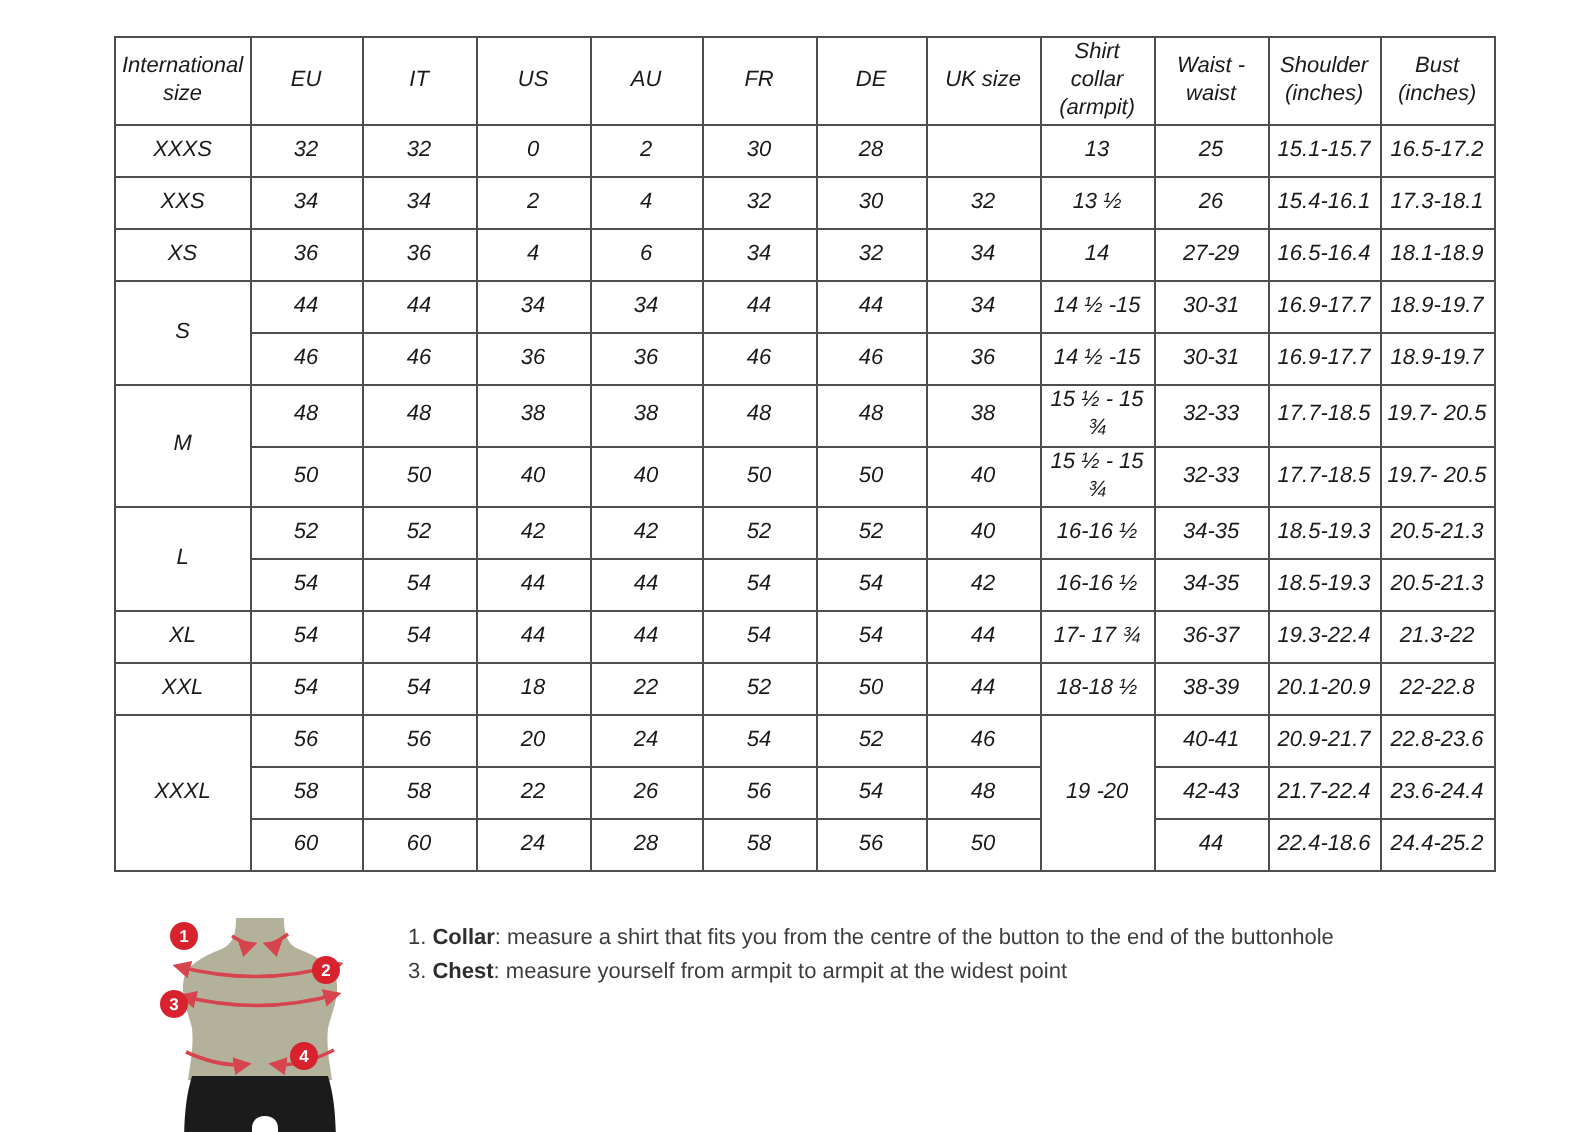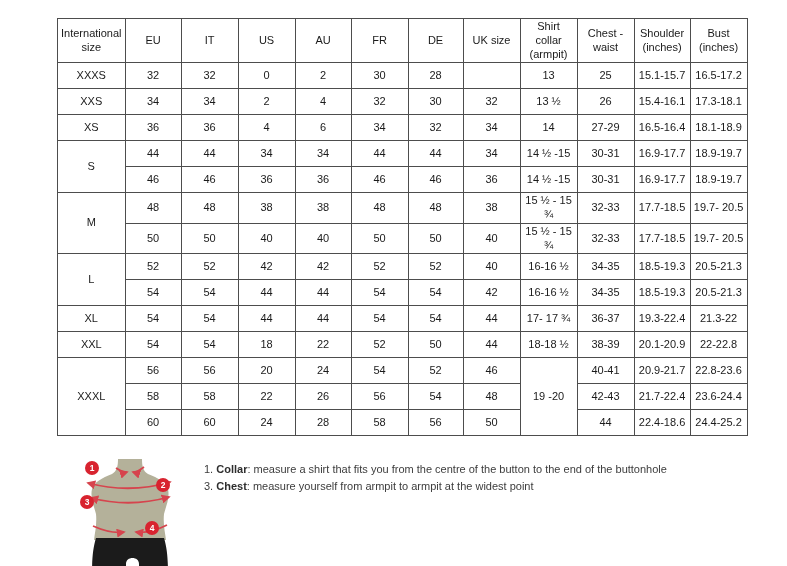--- a/index.html
+++ b/index.html
@@ -11,20 +11,21 @@
   }
   .page{position:relative;width:787px;height:566px;}
 
   
   table.size-table{
     border-collapse:collapse;
     margin:18px 0 0 57px;
     table-layout:fixed;
     font-size:11px;
     color:#1a1a1a;
+    font-style:italic;
   }
   table.size-table th, table.size-table td{
     border:1px solid #4d4d4d;
     text-align:center;
     vertical-align:middle;
     padding:1px 3px;
     font-weight:normal;
     line-height:1.25;
   }
   table.size-table th{height:35px;}
@@ -74,21 +75,21 @@
         <tr>
           <th>International size</th>
           <th>EU</th>
           <th>IT</th>
           <th>US</th>
           <th>AU</th>
           <th>FR</th>
           <th>DE</th>
           <th>UK size</th>
           <th>Shirt collar (armpit)</th>
-          <th>Chest - waist</th>
+          <th>Waist - waist</th>
           <th>Shoulder (inches)</th>
           <th>Bust (inches)</th>
         </tr>
       </thead>
     <tbody id="size-table-body">
         <tr>
           <td>XXXS</td>
           <td>32</td>
           <td>32</td>
           <td>0</td>

